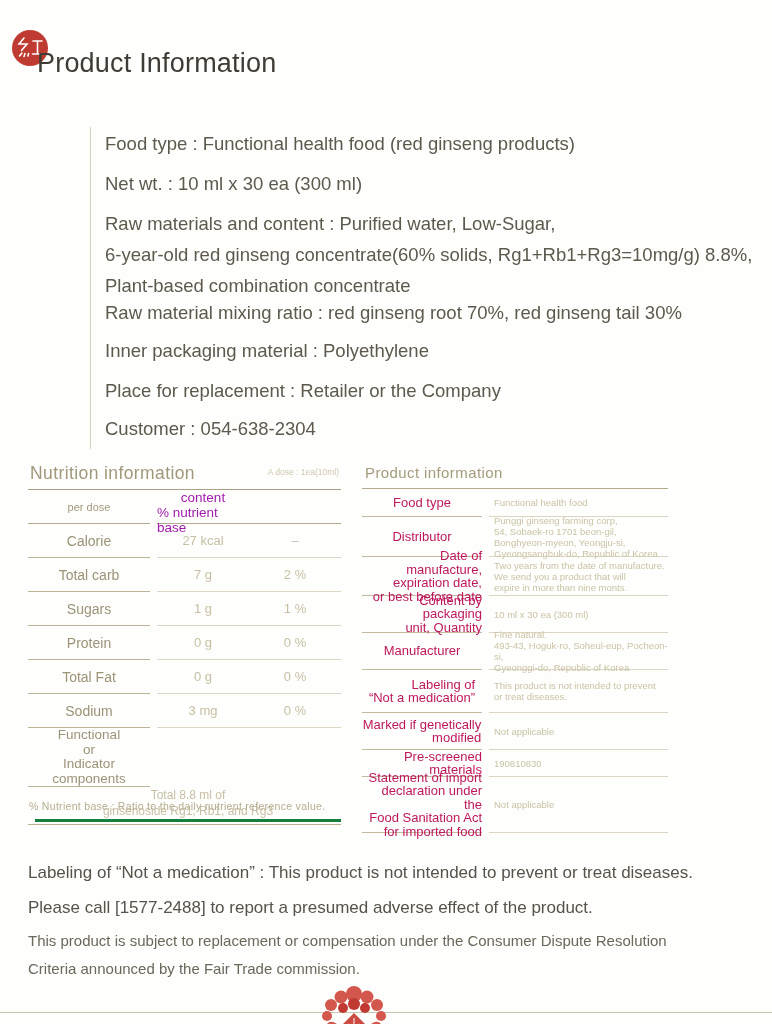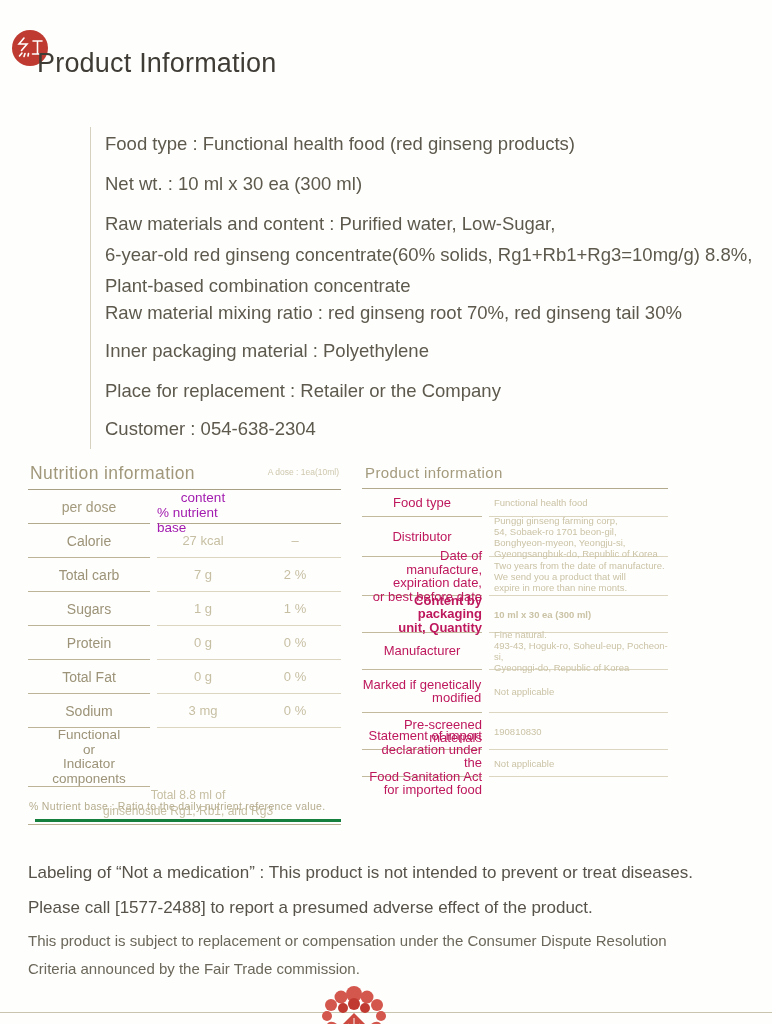--- a/index.html
+++ b/index.html
@@ -33,41 +33,41 @@
 
   
   #nutrition{position:absolute;left:28px;top:456px;width:313px;display:flex;flex-direction:column;}
   .n-titlebar{position:relative;height:34px;border-bottom:1px solid #a89f85;box-sizing:border-box;}
   .n-title{position:absolute;left:2px;top:7px;font-size:17.5px;color:#a1987b;letter-spacing:0.4px;}
   .n-dose-note{position:absolute;right:2px;bottom:12px;font-size:8.5px;color:#cfc8ae;}
   .n-row,.n-header{display:flex;height:34px;box-sizing:border-box;}
   .n-label,.n-hlabel{width:122px;display:flex;align-items:center;justify-content:center;text-align:center;}
   .n-vals,.n-hvals{flex:1;margin-left:7px;display:flex;}
   .n-content,.n-pct{width:50%;display:flex;align-items:center;justify-content:center;}
-  .n-header .n-hlabel{border-bottom:1px solid #b3aa8d;font-size:14px;color:#a39a7d;}
+  .n-header .n-hlabel{border-bottom:1px solid #b3aa8d;font-size:11px;color:#a39a7d;}
   .n-header .n-hvals{border-bottom:1px solid #b3aa8d;font-size:13.5px;color:#a21caf;flex-direction:column;}
   .n-row .n-label{border-bottom:1px solid #bdb497;font-size:14px;color:#9c9378;}
   .n-row .n-vals{border-bottom:1px solid #dcd6c0;font-size:13px;color:#c7bfa3;}
   .n-func{display:flex;height:64px;box-sizing:border-box;flex-direction:column;}
   .n-func .n-label{border-bottom:1px solid #bdb497;font-size:13.5px;line-height:14.5px;color:#9c9378;white-space:pre-line;}
   .n-func .n-vals{border-bottom:3px solid #15803d;font-size:12px;line-height:16px;color:#c7bfa3;align-items:center;justify-content:center;text-align:center;white-space:pre-line;}
   .n-footnote{padding:8px 0 0 1px;font-size:10.5px;color:#b6ad8f;letter-spacing:0.3px;}
   .n-bottomline{margin-top:12px;border-top:1px solid #b9b094;}
 
   
   #product{position:absolute;left:362px;top:456px;width:306px;display:flex;flex-direction:column;}
   .p-titlebar{position:relative;height:33px;border-bottom:1px solid #b3aa8d;box-sizing:border-box;}
   .p-title{position:absolute;left:3px;top:8px;font-size:15px;color:#a49b7e;letter-spacing:0.4px;}
   .p-row{display:flex;box-sizing:border-box;}
   .p-label{width:120px;display:flex;align-items:center;justify-content:center;text-align:right;white-space:pre-line;font-size:13px;line-height:13.5px;color:#be185d;border-bottom:1px solid #c3ba9d;}
   .p-value{flex:1;margin-left:7px;display:flex;align-items:center;white-space:pre-line;font-size:9.5px;line-height:11px;color:#cbc3a6;border-bottom:1px solid #dcd6c0;padding-left:5px;box-sizing:border-box;}
   #p-rows div.p-row:nth-of-type(1){height:28px;}
   #p-rows div.p-row:nth-of-type(2){height:40px;}
   #p-rows div.p-row:nth-of-type(3){height:39px;}
-  #p-rows div.p-row:nth-of-type(4){height:37px;font-weight:bold;}
+  #p-rows div.p-row:nth-of-type(4){height:37px;}
   #p-rows div.p-row:nth-of-type(5){height:37px;}
   #p-rows div.p-row:nth-of-type(6){height:43px;}
   #p-rows div.p-row:nth-of-type(7){height:37px;}
   #p-rows div.p-row:nth-of-type(8){height:27px;}
   #p-rows div.p-row:nth-of-type(9){height:56px;}
 
   
   #footer-notes{position:absolute;left:28px;top:861px;width:730px;}
   .footer-line{line-height:24px;font-size:17px;color:#57534a;white-space:nowrap;}
   .footer-line:nth-of-type(2){margin-top:11px;}
@@ -246,20 +246,26 @@
           <div class="p-value">10 ml x 30 ea (300 ml)</div>
         </div>
 
         <div class="p-row">
           <div class="p-label">Manufacturer</div>
           <div class="p-value">Fine natural.
 493-43, Hoguk-ro, Soheul-eup, Pocheon-si,
 Gyeonggi-do, Republic of Korea</div>
         </div>
 
+        <div class="p-row">
+          <div class="p-label">Labeling of
+“Not a medication”</div>
+          <div class="p-value">This product is not intended to prevent
+or treat diseases.</div>
+        </div>
 
         <div class="p-row">
           <div class="p-label">Marked if genetically
 modified</div>
           <div class="p-value">Not applicable</div>
         </div>
 
         <div class="p-row">
           <div class="p-label">Pre-screened materials</div>
           <div class="p-value">190810830</div>

